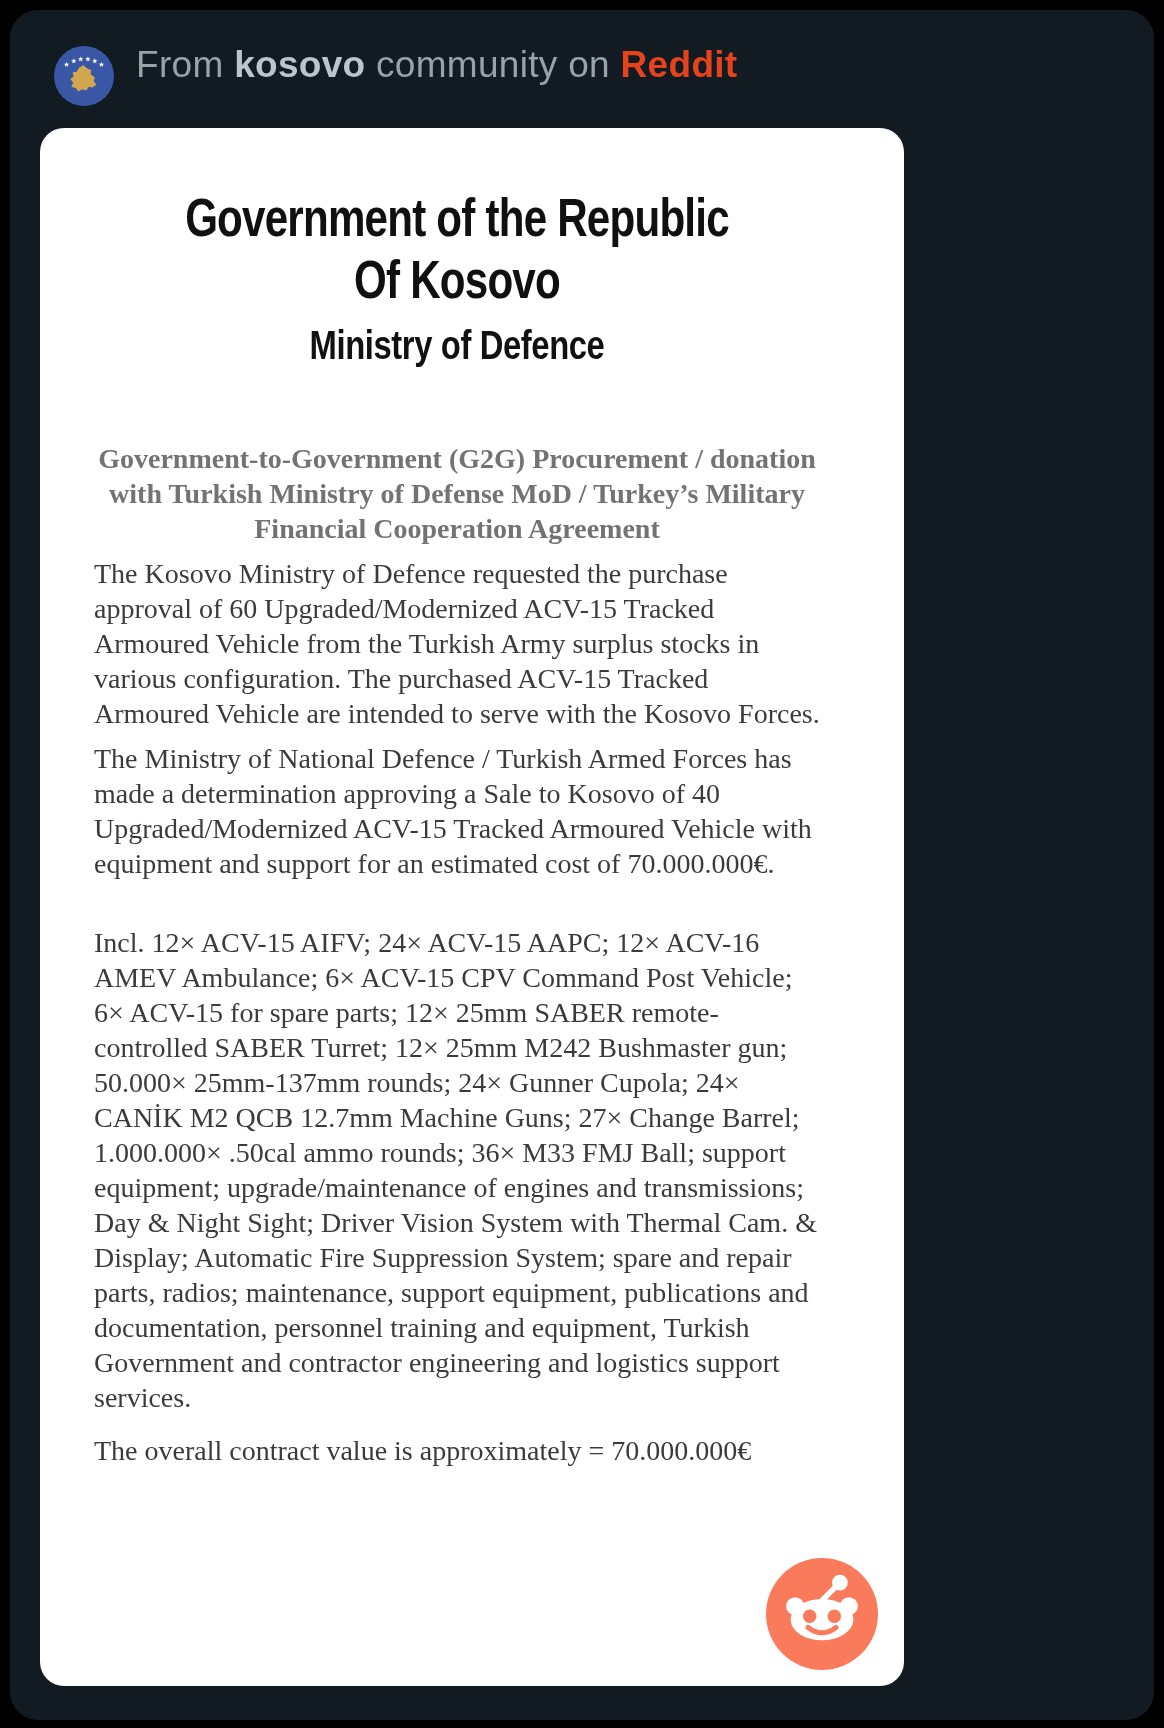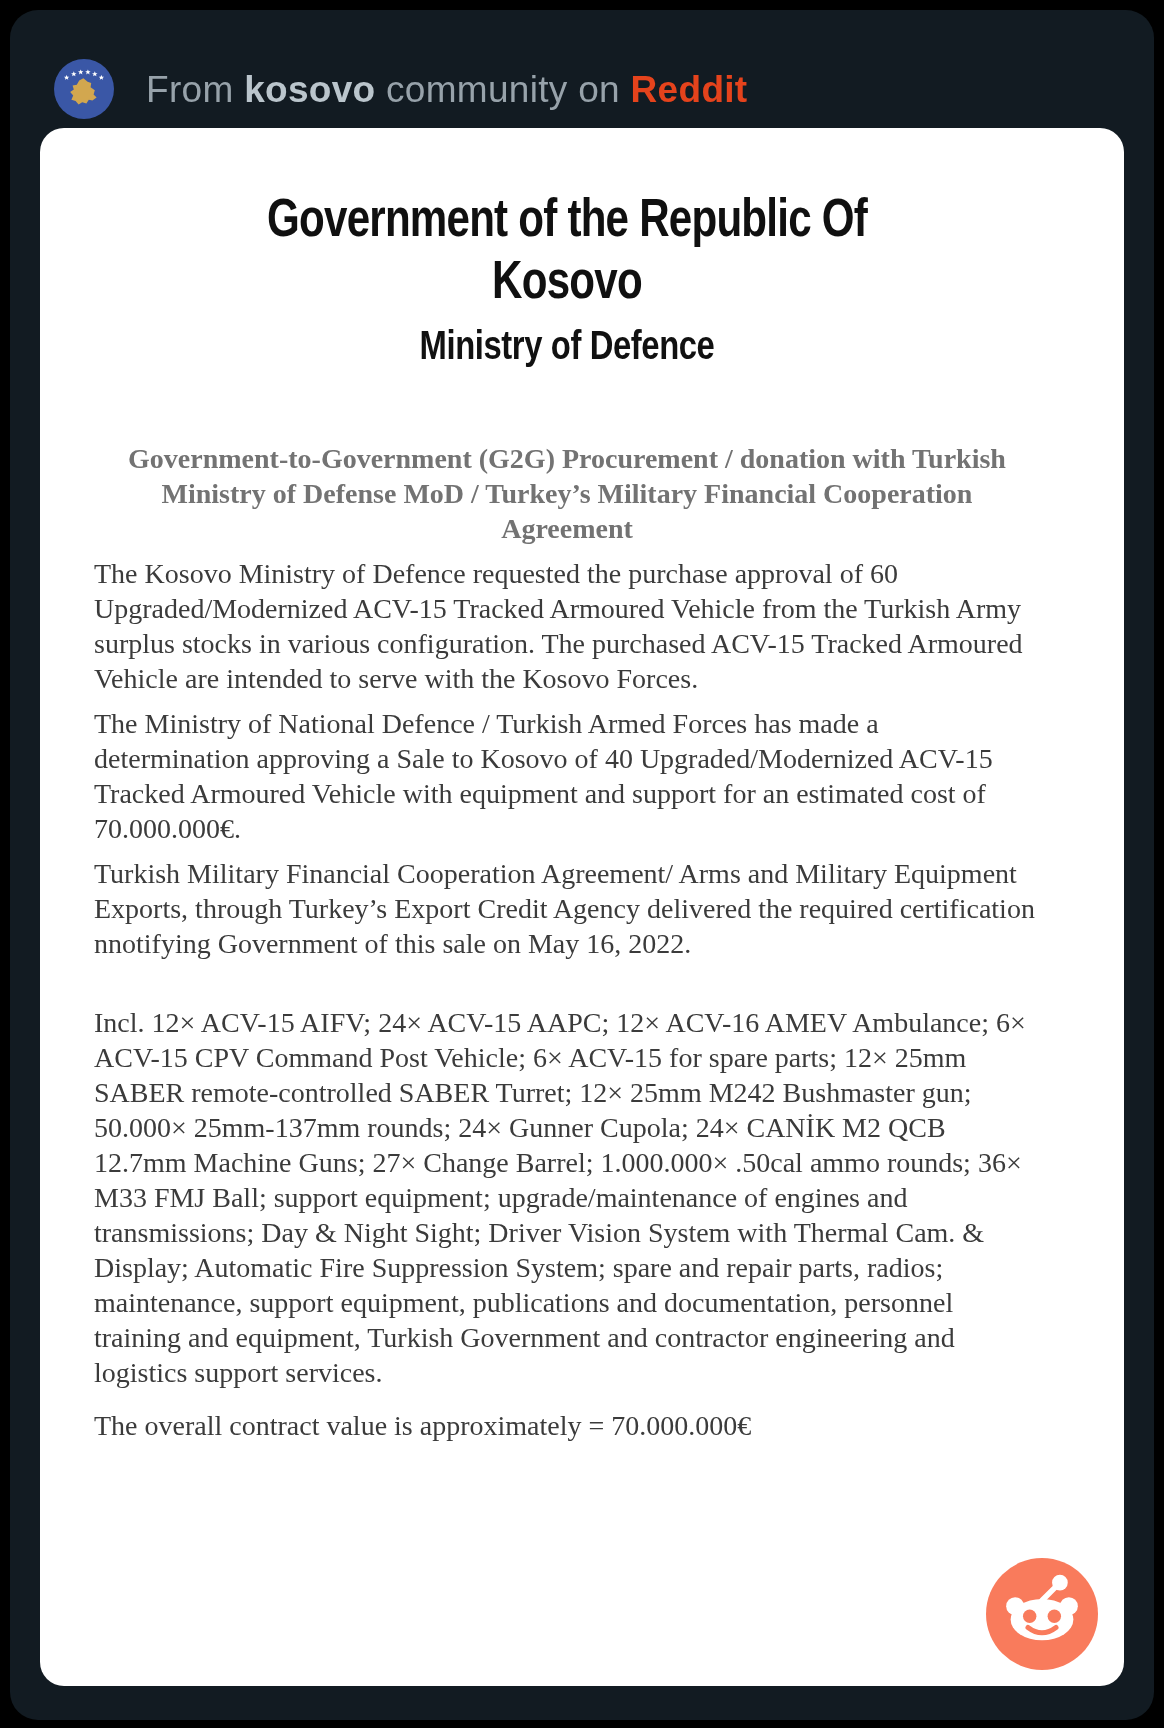--- a/index.html
+++ b/index.html
@@ -7,33 +7,33 @@
     position:relative; width:1164px; height:1728px;
     background:#000; overflow:hidden;
     font-family:"Liberation Sans", sans-serif;
   }
   .share-card {
     position:absolute; left:10px; top:10px; right:10px; bottom:8px;
     background:#121b22; border-radius:28px;
   }
   
   .header {
-    position:absolute; left:44px; top:47px; height:64px;
-    display:flex; align-items:center; gap:32px;
+    position:absolute; left:44px; top:36px; height:64px;
+    display:flex; gap:22px;
   }
   .avatar { width:60px; height:60px; flex:0 0 auto; display:block; }
   .header-text {
     font-size:37px; line-height:1; color:#97a2aa; letter-spacing:.3px;
     white-space:nowrap; font-family:"Liberation Sans", sans-serif;
   }
   .header-text .community { color:#bac5cc; font-weight:700; }
   .header-text .brand { color:#e5431c; font-weight:700; }
   
   .doc-card {
-    position:absolute; left:30px; top:118px; width:1084px; height:1558px;
+    position:absolute; left:30px; top:118px; width:864px; height:1558px;
     background:#ffffff; border-radius:24px;
     box-sizing:border-box; padding:52px 84px 0 54px;
     overflow:hidden;
   }
   .doc-title {
     text-align:center; color:#101010;
     font:700 54px/1.15 "Liberation Sans", sans-serif;
     letter-spacing:-1px;
     transform:scaleX(.78); transform-origin:50% 50%;
     margin:0 0 0 0; padding-top:6px;
@@ -96,21 +96,20 @@
     </div>
 
     <div class="doc-card">
       <div class="doc-title">Government of the Republic Of Kosovo</div>
       <div class="doc-subtitle">Ministry of Defence</div>
 
       <p class="doc-heading">Government-to-Government (G2G) Procurement / donation with Turkish Ministry of Defense MoD / Turkey’s Military Financial Cooperation Agreement</p>
 
       <p class="body-para first">The Kosovo Ministry of  Defence requested the purchase approval of 60 Upgraded/Modernized ACV-15 Tracked Armoured Vehicle from the Turkish Army surplus stocks in various configuration. The purchased ACV-15 Tracked Armoured Vehicle are intended to serve with the Kosovo Forces.</p>
       <p class="body-para">The Ministry of National Defence / Turkish Armed Forces has made a determination approving a Sale to Kosovo of 40 Upgraded/Modernized ACV-15 Tracked Armoured Vehicle with equipment and support for an estimated cost of 70.000.000€.</p>
-      <p class="body-para">Turkish Military Financial Cooperation Agreement/ Arms and Military Equipment Exports, through Turkey’s Export Credit Agency delivered the required certification nnotifying Government of this sale on May 16, 2022.</p>
 
       <p class="items-para">Incl. 12× ACV-15 AIFV; 24× ACV-15 AAPC; 12× ACV-16 AMEV Ambulance; 6× ACV-15 CPV Command Post Vehicle; 6× ACV-15 for spare parts; 12× 25mm SABER remote-controlled SABER Turret; 12× 25mm M242 Bushmaster gun; 50.000× 25mm-137mm rounds; 24× Gunner Cupola; 24× CANİK M2 QCB 12.7mm Machine Guns; 27× Change Barrel; 1.000.000× .50cal ammo rounds; 36× M33 FMJ Ball; support equipment; upgrade/maintenance of engines and transmissions; Day &amp; Night Sight; Driver Vision System with Thermal Cam. &amp; Display; Automatic Fire Suppression System; spare and repair parts, radios; maintenance, support equipment, publications and documentation, personnel training and equipment, Turkish Government and contractor engineering and logistics support services.</p>
 
       <p class="footer-line">The overall contract value is approximately = 70.000.000€</p>
 
       <svg class="snoo" viewBox="0 0 100 100" aria-hidden="true">
         <circle cx="50" cy="50" r="50" fill="#f97b5c"></circle>
         <g fill="#ffffff">
           <circle cx="26" cy="43" r="8"></circle>
           <circle cx="74" cy="43" r="8"></circle>

